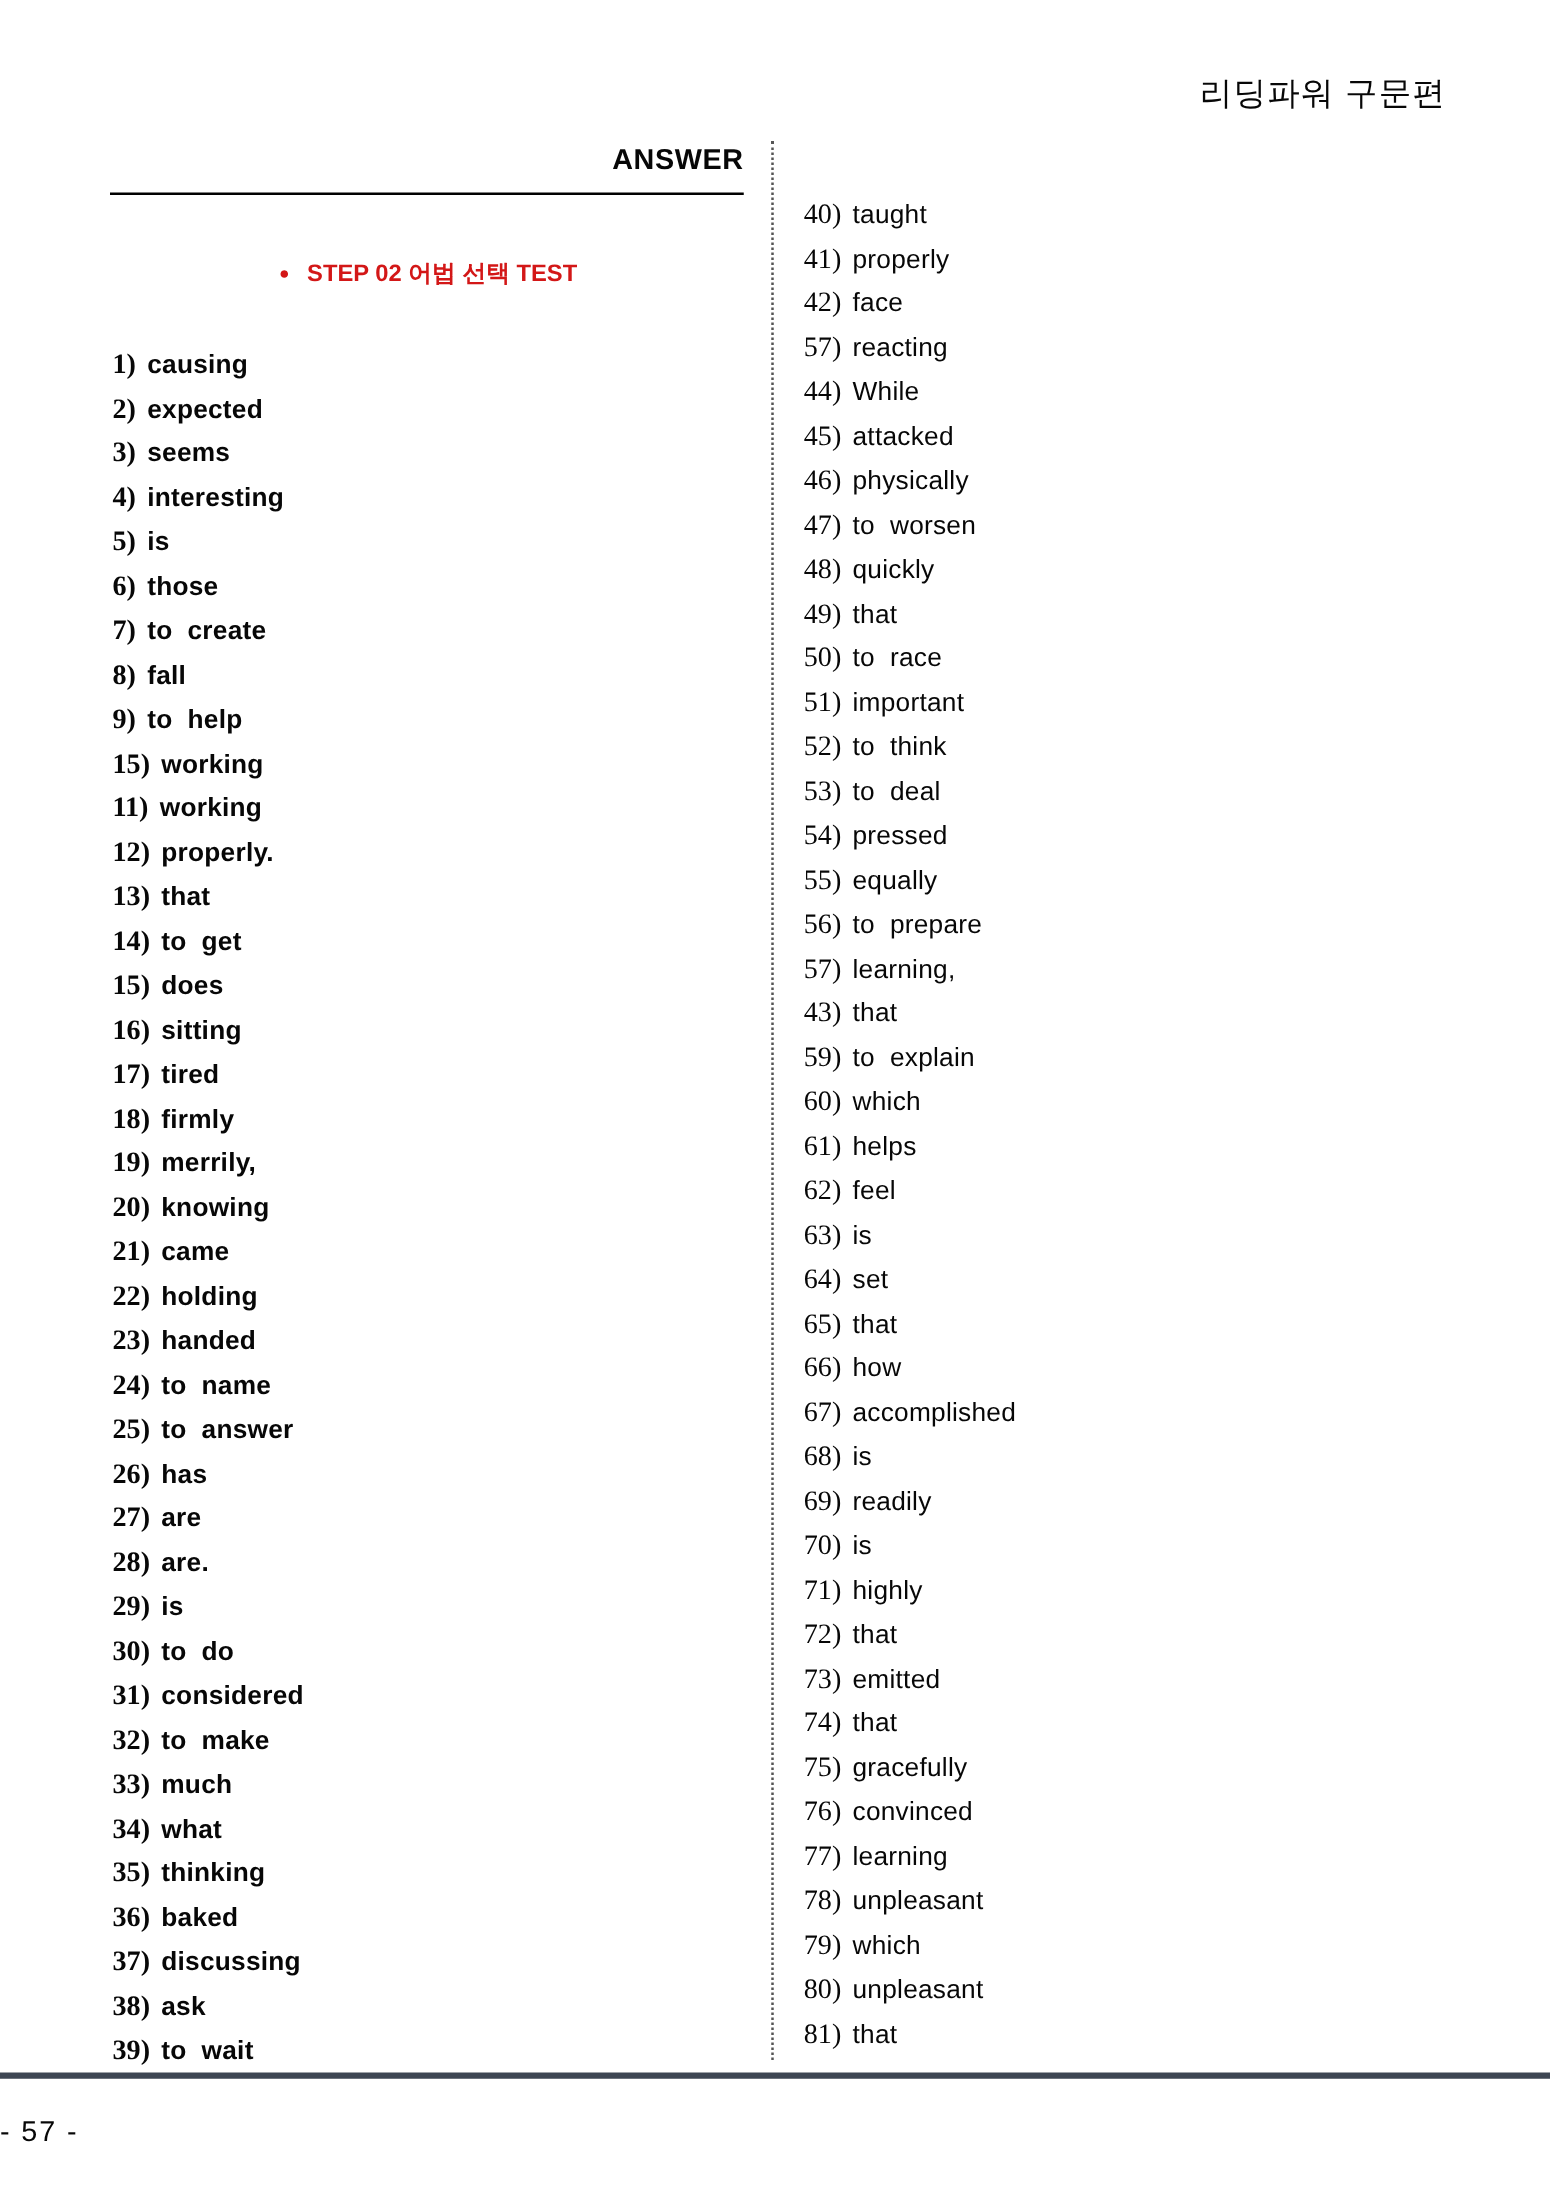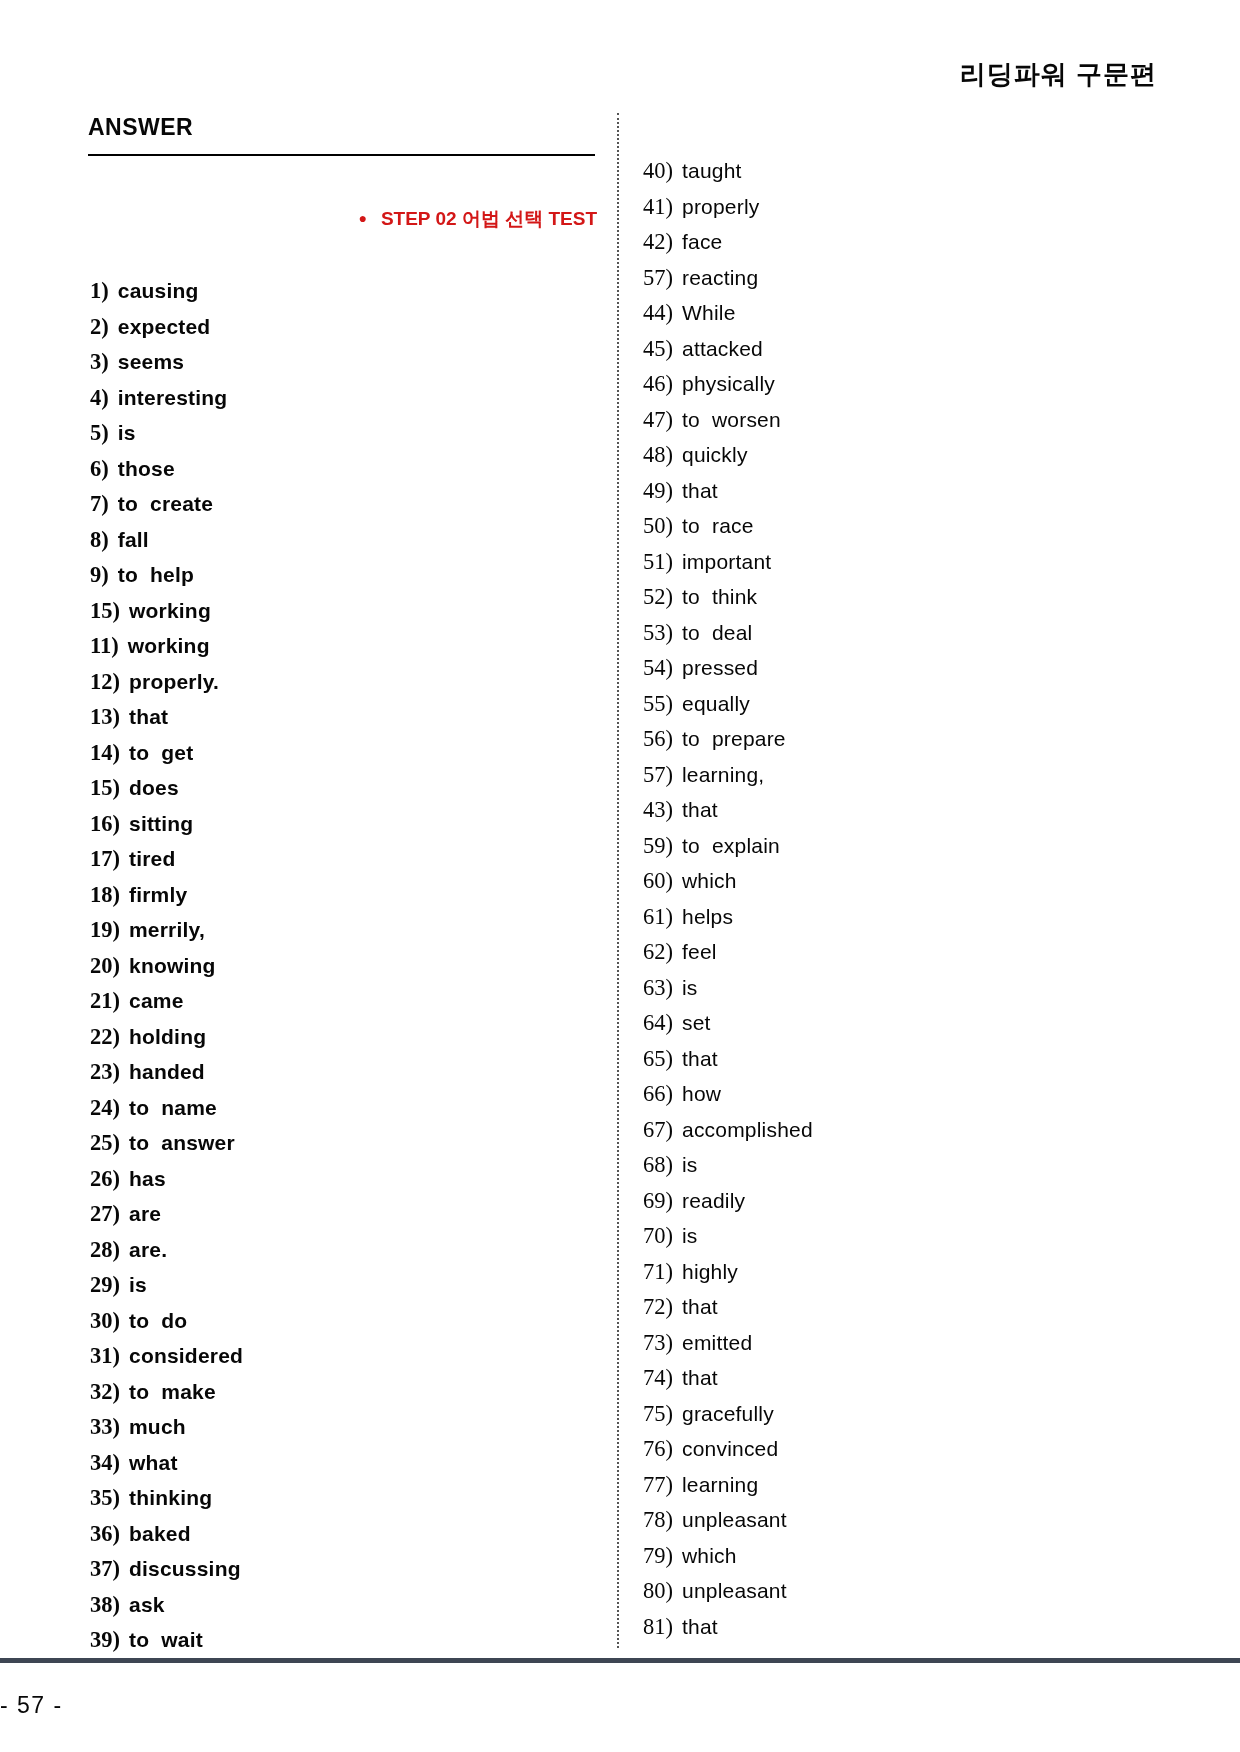--- a/index.html
+++ b/index.html
@@ -13,49 +13,49 @@
     font-family: "Liberation Sans", sans-serif;
     color: #070707;
   }
   .abs { position: absolute; }
 
   
   .book-title {
     top: 57px;
     right: 83px;
     font-size: 26px;
-    font-weight: 700;
+    font-weight: 400;
     letter-spacing: 1px;
     white-space: nowrap;
   }
 
   
   .answer-heading {
     top: 114px;
     left: 88px;
     width: 507px;
-    text-align: left;
+    text-align: right;
     font-size: 23px;
     font-weight: 700;
     letter-spacing: 0.5px;
   }
   .answer-underline {
     top: 154px;
     left: 88px;
     width: 507px;
     height: 2px;
     background: #000000;
   }
 
   
   .step-heading {
     top: 206px;
     left: 88px;
     width: 509px;
-    text-align: right;
+    text-align: center;
     color: #d31717;
     font-size: 19px;
     font-weight: 700;
     white-space: nowrap;
   }
   .step-bullet {
     font-size: 14px;
     margin-right: 14px;
     vertical-align: 2px;
   }

